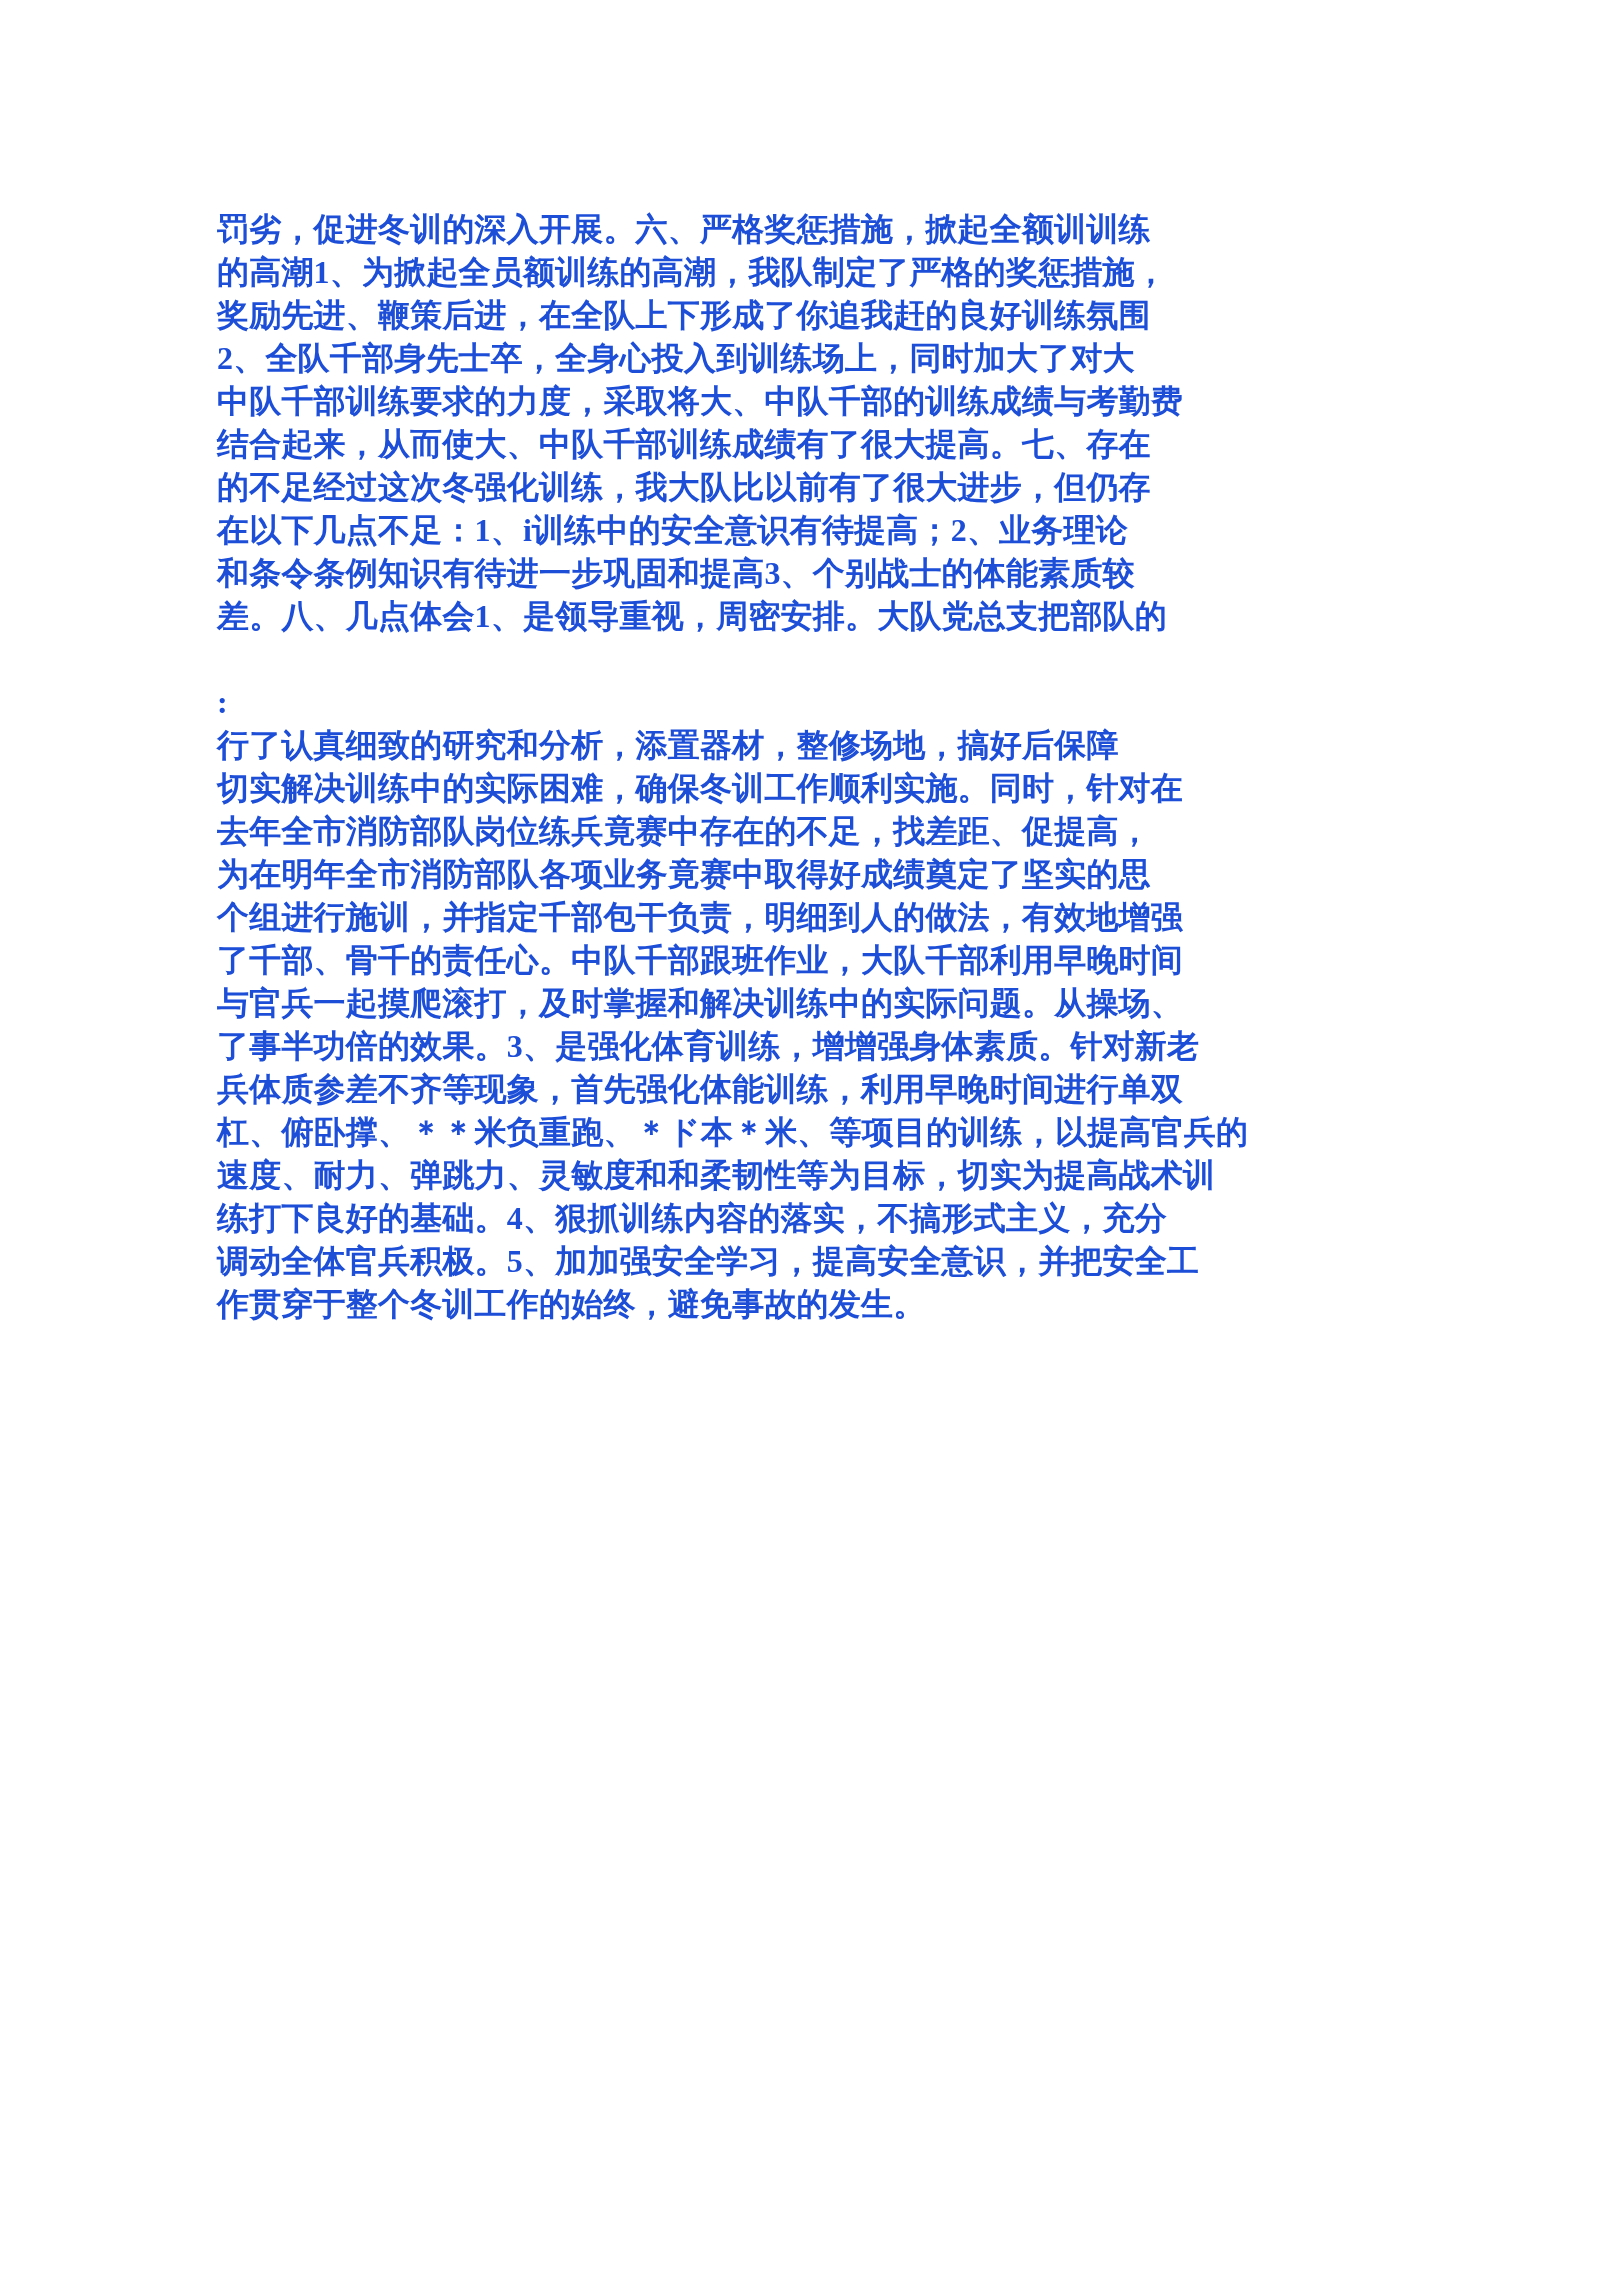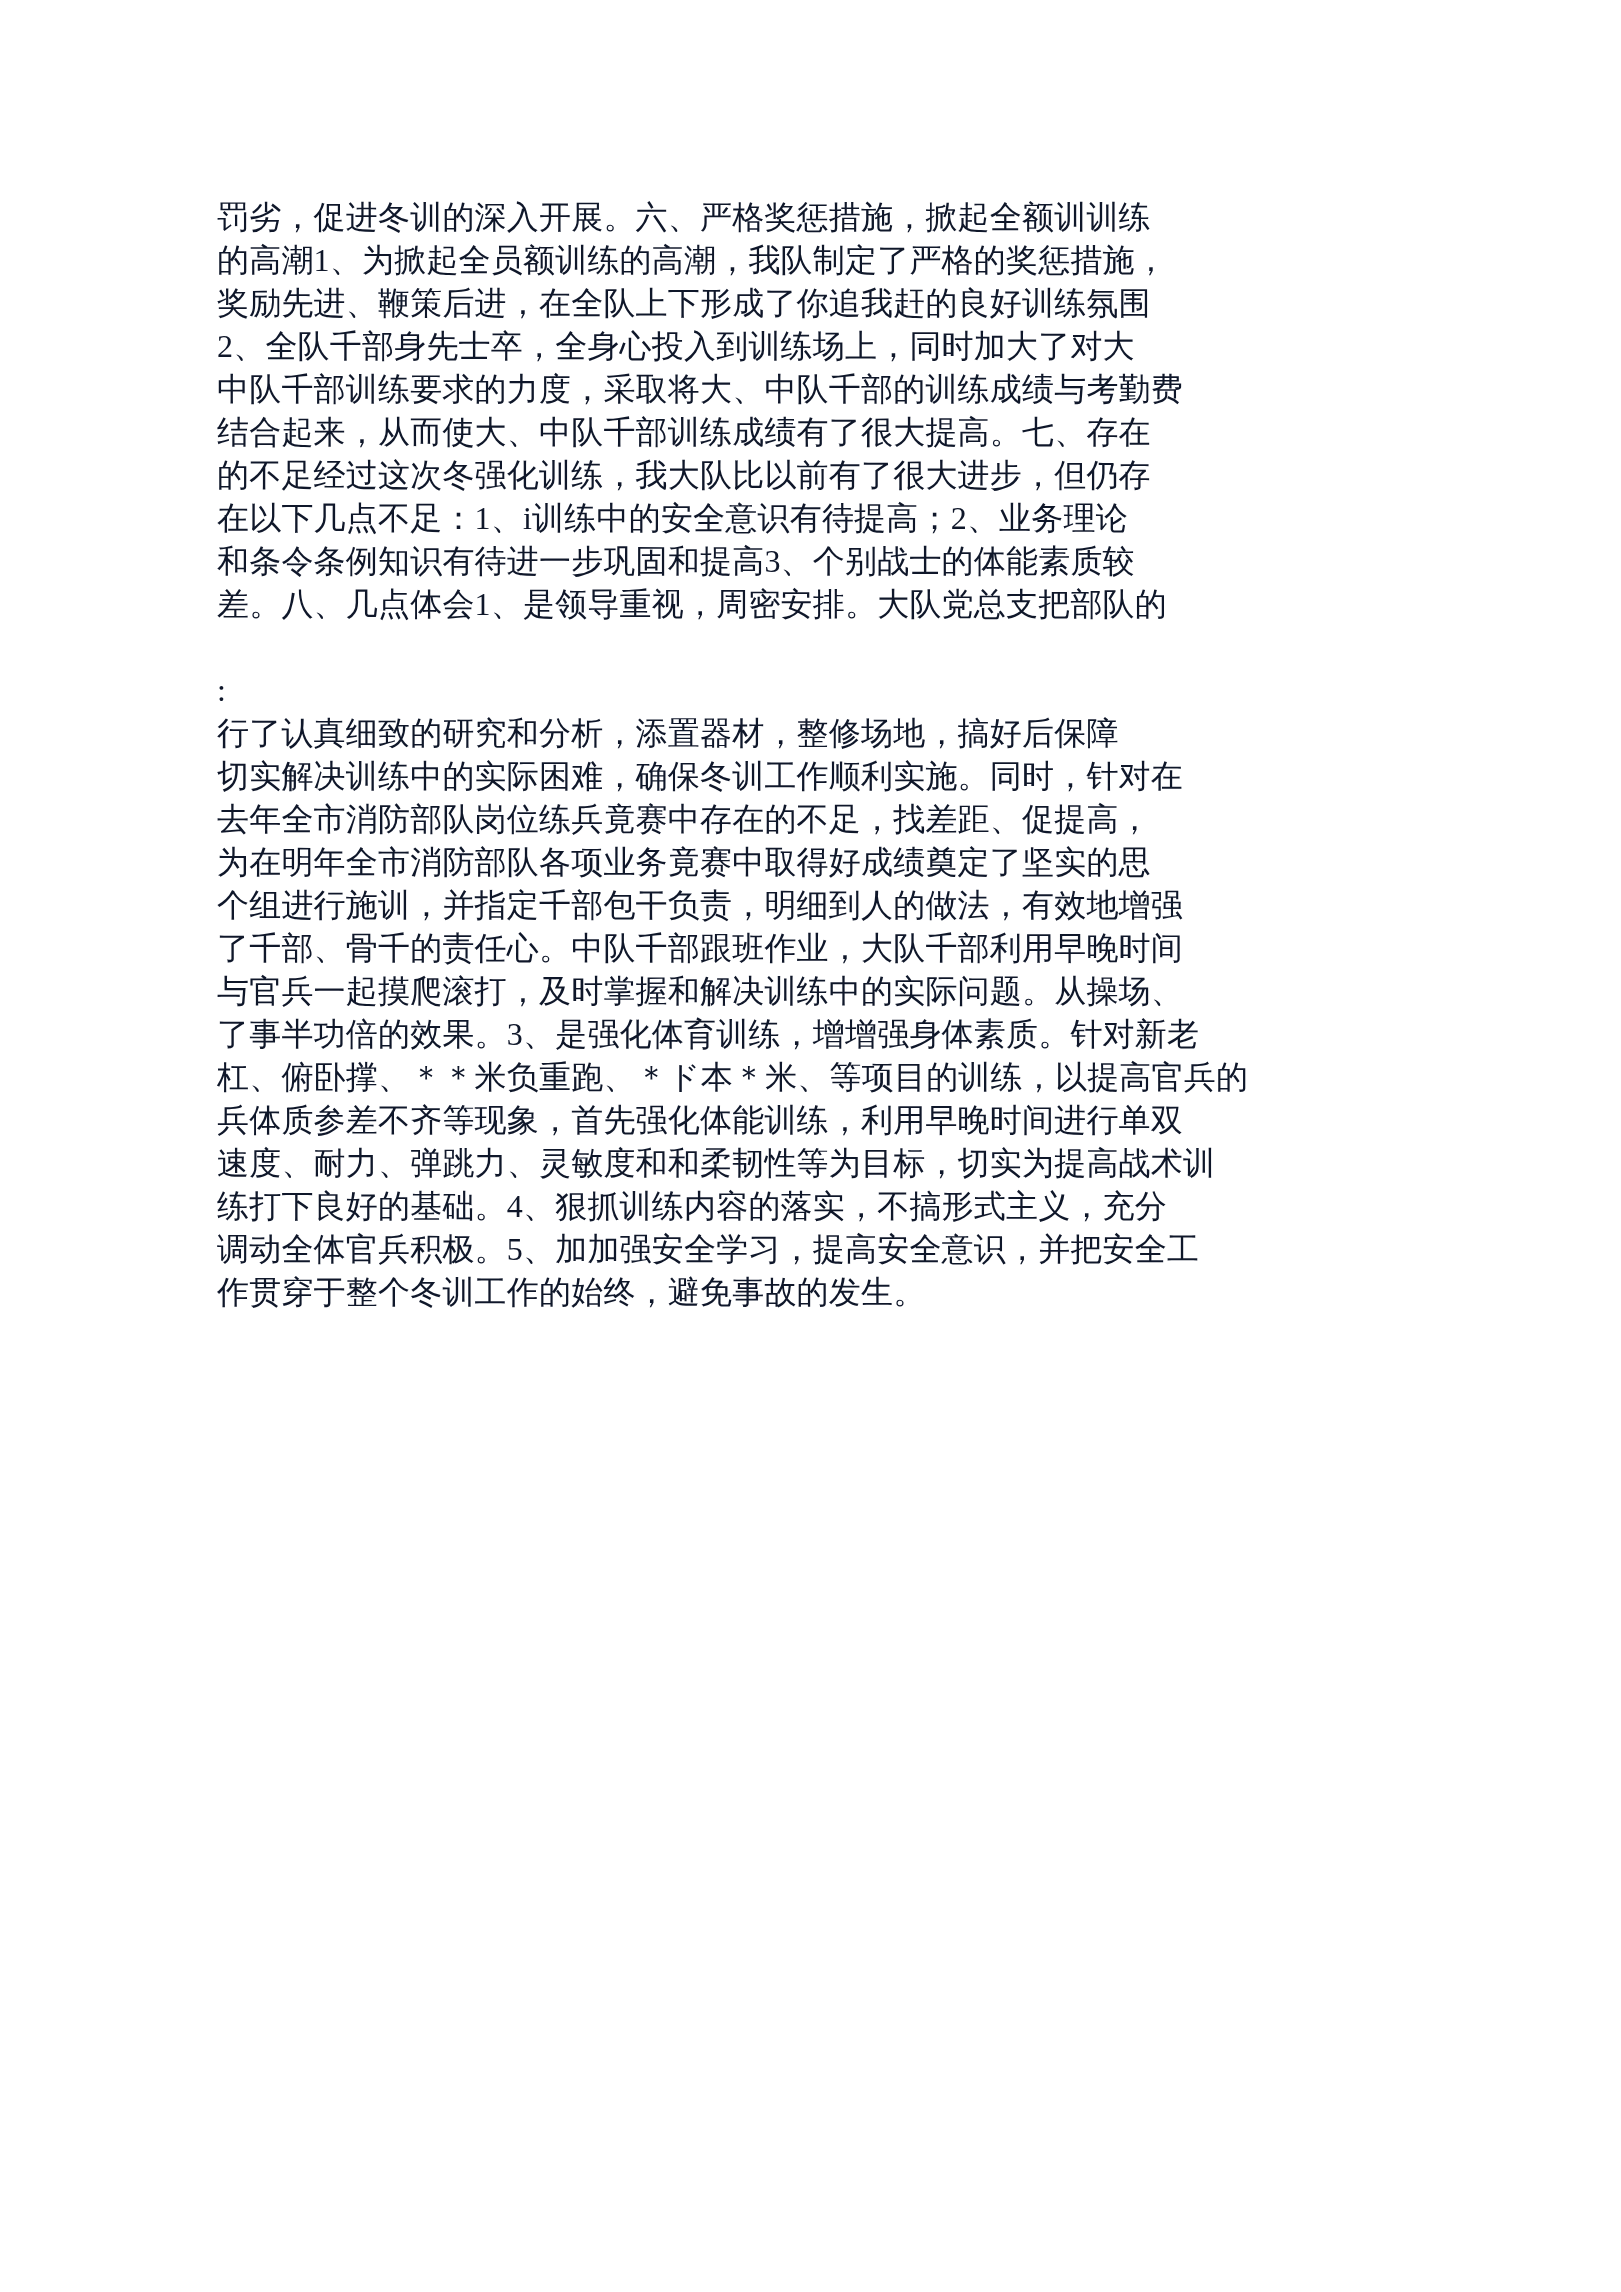--- a/index.html
+++ b/index.html
@@ -10,26 +10,26 @@
   .page {
     position: relative;
     width: 1621px;
     height: 2293px;
     background: #ffffff;
     overflow: hidden;
   }
   .textblock {
     position: absolute;
     left: 217px;
-    top: 196px;
+    top: 208px;
     width: 990px;
-    color: #0f172a;
+    color: #1d4ed8;
     font-family: "Liberation Serif", "DejaVu Serif", serif;
     font-size: 32px;
-    font-weight: 400;
+    font-weight: 700;
   }
   .line {
     height: 43px;
     line-height: 43px;
     white-space: nowrap;
     letter-spacing: 0.2px;
   }
   .blank {
     height: 43px;
   }
@@ -56,22 +56,22 @@
     <div class="line">:</div>
 
     <div class="line">行了认真细致的研究和分析，添置器材，整修场地，搞好后保障</div>
     <div class="line">切实解决训练中的实际困难，确保冬训工作顺利实施。同时，针对在</div>
     <div class="line">去年全市消防部队岗位练兵竟赛中存在的不足，找差距、促提高，</div>
     <div class="line">为在明年全市消防部队各项业务竟赛中取得好成绩奠定了坚实的思</div>
     <div class="line">个组进行施训，并指定千部包干负责，明细到人的做法，有效地增强</div>
     <div class="line">了千部、骨千的责任心。中队千部跟班作业，大队千部利用早晚时间</div>
     <div class="line">与官兵一起摸爬滚打，及时掌握和解决训练中的实际问题。从操场、</div>
     <div class="line">了事半功倍的效果。3、是强化体育训练，增增强身体素质。针对新老</div>
+    <div class="line">兵体质参差不齐等现象，首先强化体能训练，利用早晚时间进行单双</div>
     <div class="line">杠、俯卧撑、＊＊米负重跑、＊ド本＊米、等项目的训练，以提高官兵的</div>
-    <div class="line">兵体质参差不齐等现象，首先强化体能训练，利用早晚时间进行单双</div>
     <div class="line">速度、耐力、弹跳力、灵敏度和和柔韧性等为目标，切实为提高战术训</div>
     <div class="line">练打下良好的基础。4、狠抓训练内容的落实，不搞形式主义，充分</div>
     <div class="line">调动全体官兵积极。5、加加强安全学习，提高安全意识，并把安全工</div>
     <div class="line">作贯穿于整个冬训工作的始终，避免事故的发生。</div>
 
   </div>
 </div>
 
 
 </body></html>

